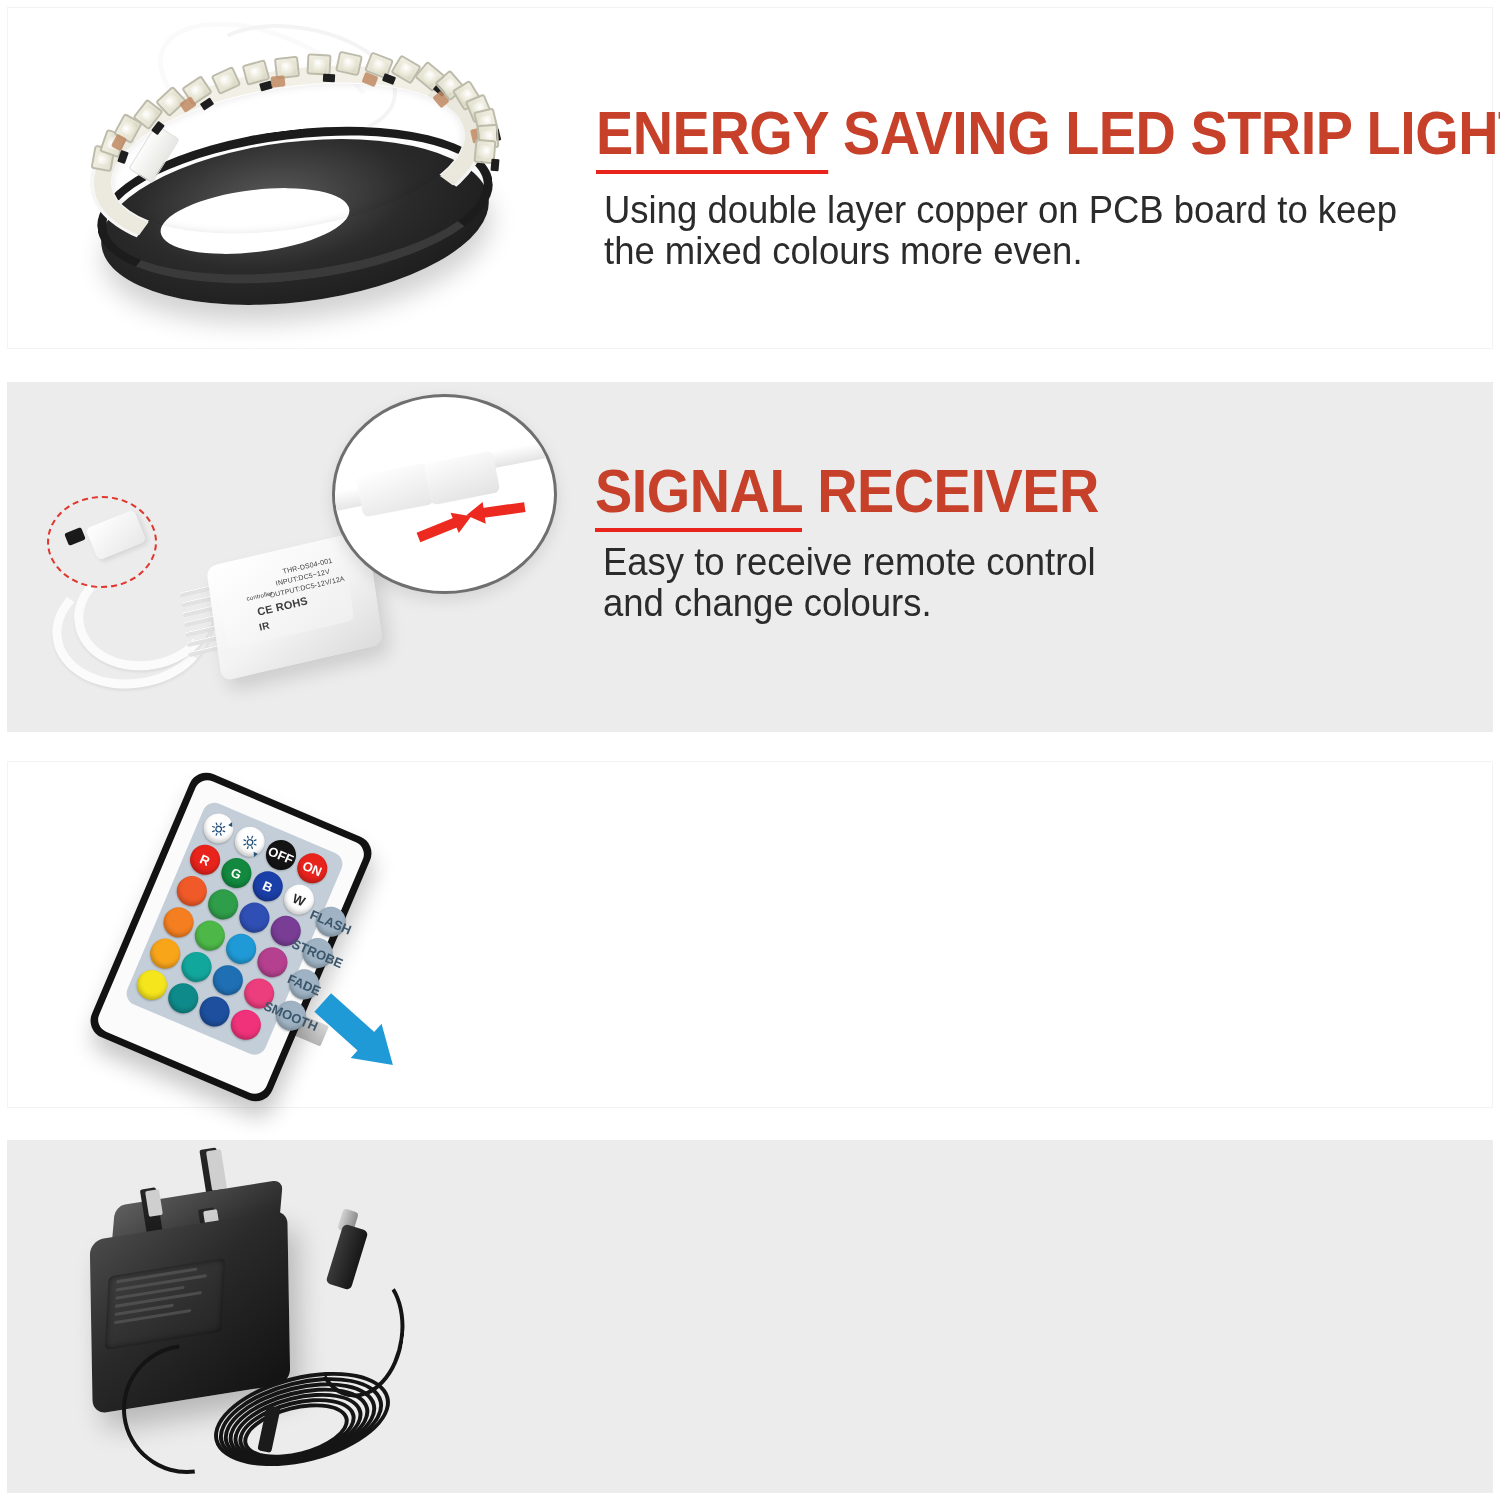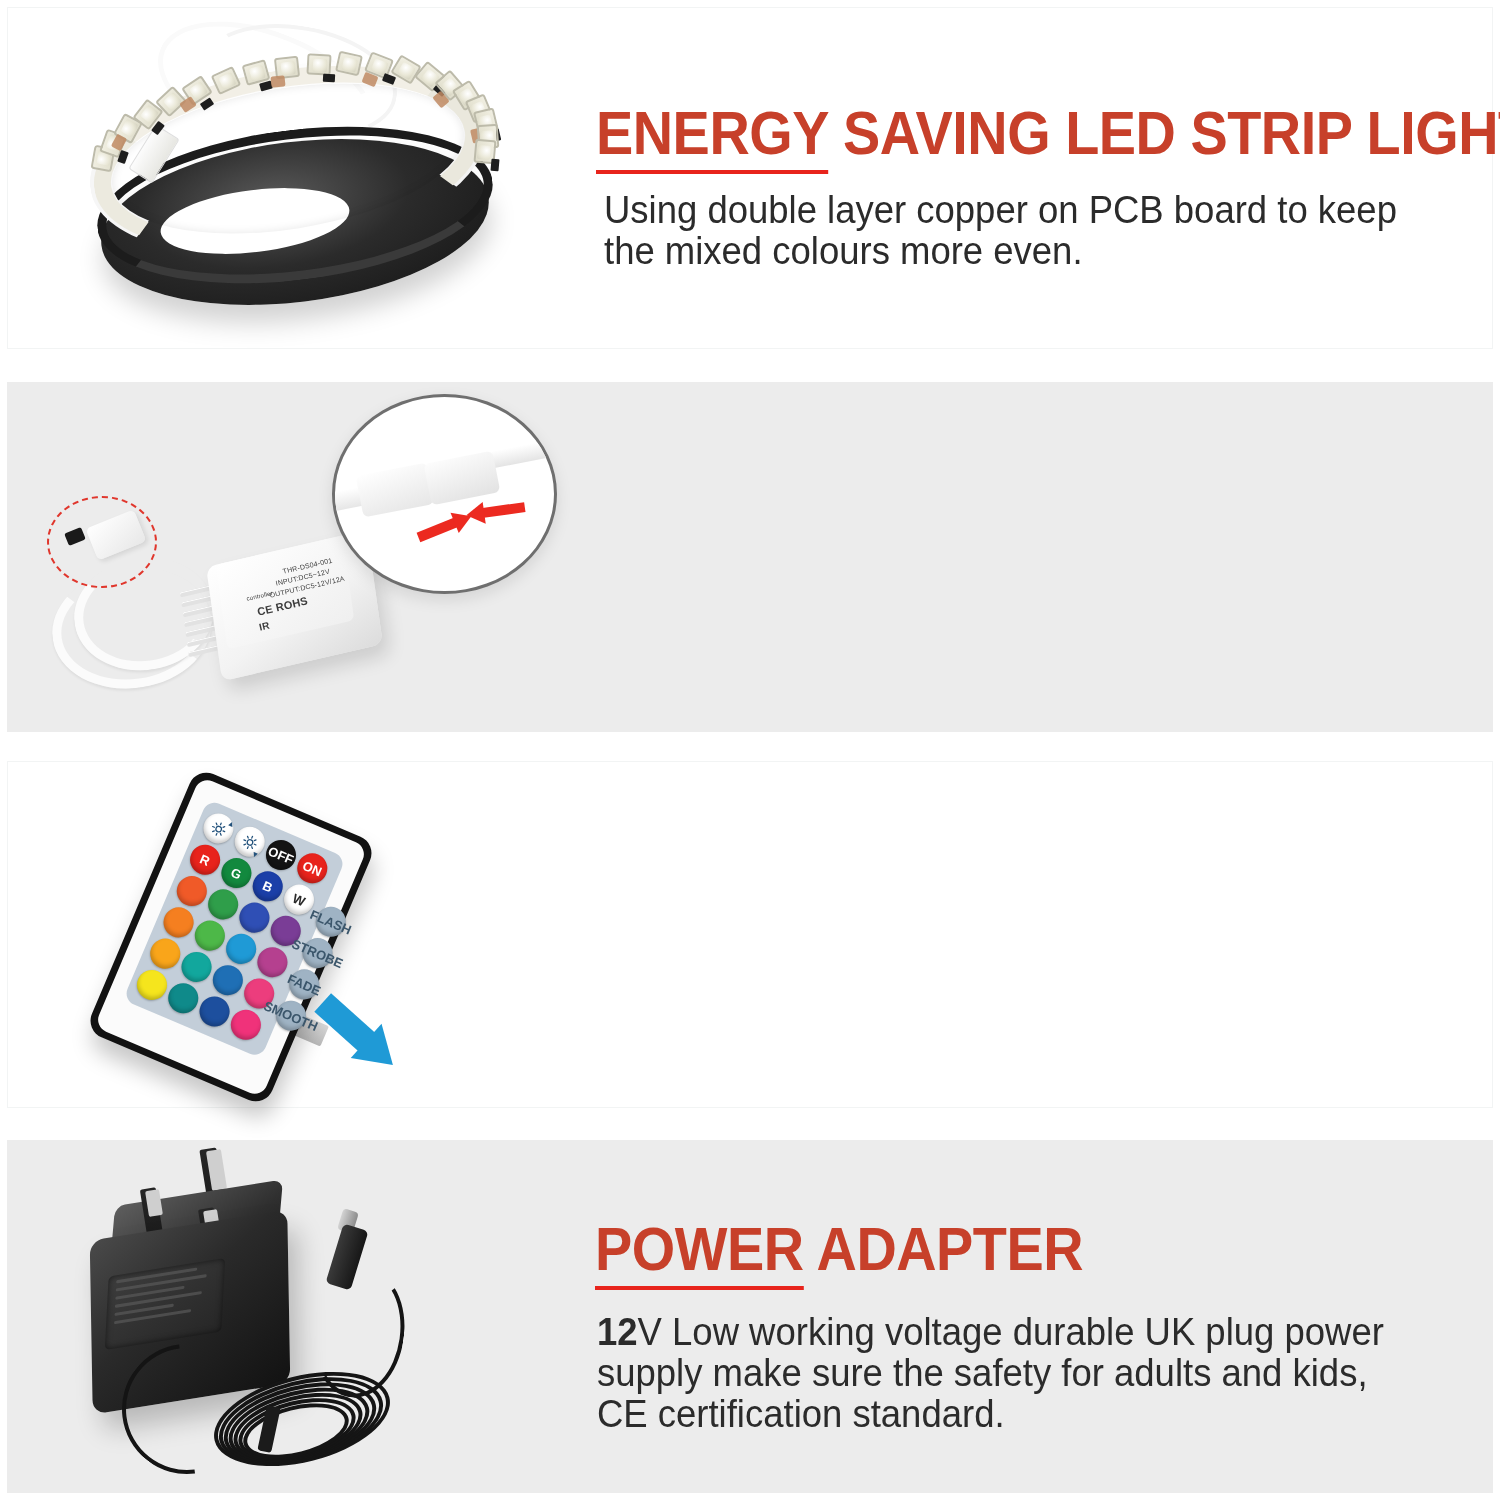--- a/index.html
+++ b/index.html
@@ -391,20 +391,25 @@
 
         <div class="zoom-circle">
           <div class="zc-cable-l"></div>
           <div class="zc-cable-r"></div>
           <div class="zc-conn-l"></div>
           <div class="zc-conn-r"></div>
           <div class="ar ar-right"></div>
           <div class="ar ar-left"></div>
         </div>
       </div>
+    </div>
+    <div class="copy">
+      <div class="heading" style="left:28px; top:78px;"><span class="u">SIGNAL</span> <span>RECEIVER</span></div>
+      <div class="body-text" style="left:36px; top:160px;">Easy to receive remote control
+and change colours.</div>
     </div>
   </div>
 
   <div class="section sec-white" id="sec3">
     <div class="art">
       <div class="rem-wrap">
         <div class="film"></div>
         <div class="remote">
           <div class="remote-face">
             <div class="pad"></div>
@@ -492,21 +497,15 @@
             <div class="coil" style="left: 165px; top: 243px; width: 144px; height: 68px; transform: rotate(-14deg);"></div>
             <div class="coil" style="left: 170px; top: 248px; width: 132px; height: 62px; transform: rotate(-14deg);"></div>
             <div class="coil" style="left: 175px; top: 253px; width: 120px; height: 56px; transform: rotate(-14deg);"></div>
             <div class="coil" style="left: 180px; top: 258px; width: 108px; height: 50px; transform: rotate(-14deg);"></div>
             <div class="cord" style="left: 252px; top: 120px; width: 90px; height: 130px; transform: rotate(8deg);"></div>
             <div class="cord" style="left: 60px; top: 196px; width: 130px; height: 130px; transform: rotate(128deg);"></div>
           </div>
         <div class="tiewrap"></div>
       </div>
     </div>
-    <div class="copy">
-      <div class="heading" style="left:28px; top:78px;"><span class="u">POWER</span> <span>ADAPTER</span></div>
-      <div class="body-text" style="left:30px; top:172px;"><b>12</b><span>V Low working voltage durable UK plug power
- supply make sure the safety for adults and kids,
-CE certification standard.</span></div>
-    </div>
   </div>
 
 </div>
 
 </body></html>

